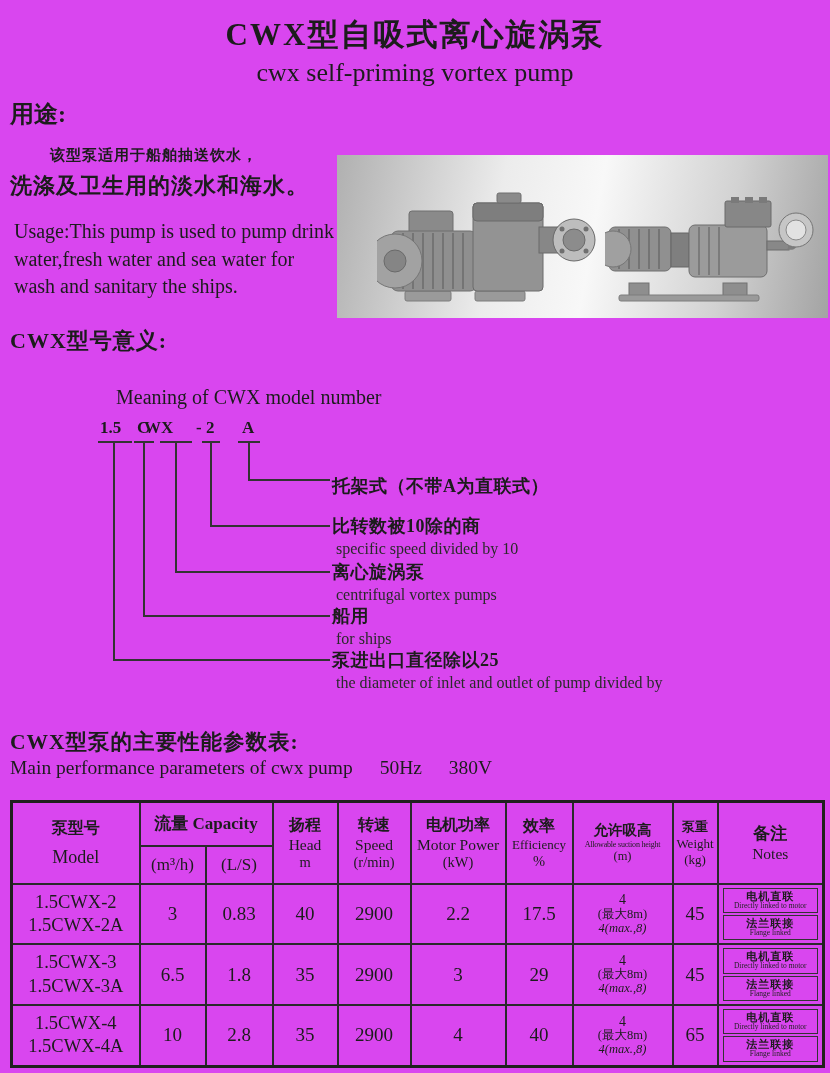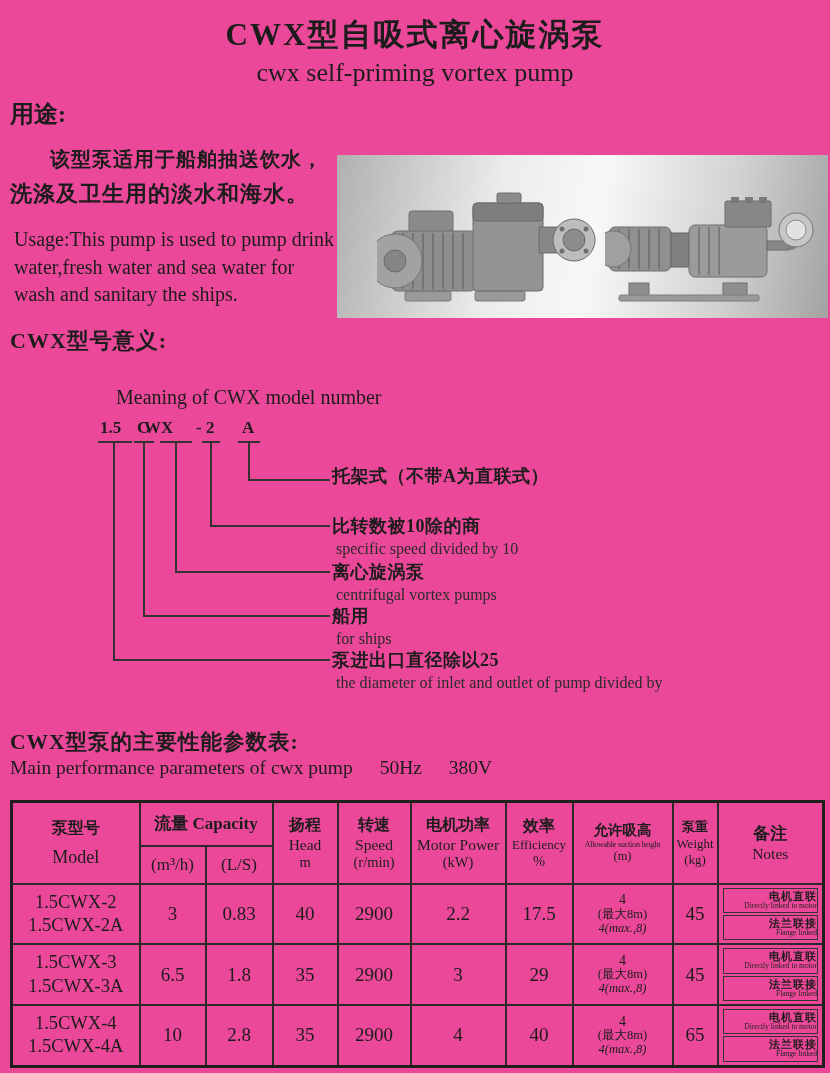--- a/index.html
+++ b/index.html
@@ -1,31 +1,31 @@
 <!DOCTYPE html>
 <html><head>
 <meta charset="utf-8">
 <style>
   * { margin:0; padding:0; box-sizing:border-box; }
   html,body { background:#e8e8e8; }
   body { font-family:"Liberation Serif","DejaVu Serif",serif; color:#1c1c1c; }
   .page {
     position:relative; width:830px; height:1073px; margin:0 auto;
-    background:#ec4899; overflow:hidden;
+    background:#d946ef; overflow:hidden;
   }
 
   
   .title-block { position:absolute; top:14px; left:0; width:100%; text-align:center; }
   .title-zh { font-size:31px; font-weight:bold; letter-spacing:2px; }
   .title-en { font-size:26px; margin-top:2px; }
 
   
   .usage { position:absolute; left:10px; top:98px; width:330px; }
   .usage-heading { font-size:24px; font-weight:bold; }
-  .usage-zh1 { font-size:20px; font-weight:600; margin-top:16px; padding-left:40px; letter-spacing:1px; }
+  .usage-zh1 { font-size:15px; font-weight:600; margin-top:16px; padding-left:40px; letter-spacing:1px; }
   .usage-zh2 { font-size:22px; font-weight:600; margin-top:6px; letter-spacing:1px; }
   .usage-en  { font-size:20px; margin-top:17px; line-height:1.38; padding-left:4px; }
 
   
   .photo-box {
     position:absolute; left:337px; top:155px; width:491px; height:163px;
     background:linear-gradient(100deg,#b0b0b0 0%,#ececec 33%,#f8f8f8 52%,#d2d2d2 78%,#a3a3a3 100%);
   }
   .pump-svg { position:absolute; }
 
@@ -64,21 +64,21 @@
   .th-suction .h-zh { font-size:14.5px; }
   .th-suction .h-en { font-size:8px; letter-spacing:-0.2px; }
   .th-suction .h-unit { font-size:12.5px; }
   .th-weight .h-zh, .th-weight .h-en, .th-weight .h-unit { font-size:13px; }
   .th-weight .h-zh { font-weight:bold; }
   tbody td { height:56px; font-size:19px; }
   .td-model { text-align:left; padding-left:8px; font-size:18.5px; line-height:1.25; }
   .td-suction div { line-height:1.1; }
   .suc1 { font-size:14px; } .suc2 { font-size:12.5px; } .suc3 { font-size:12.5px;font-style:italic; }
   .td-notes { padding:0; }
-  .note-box { border:1px solid #333; margin:2px 2px; padding:1px 0 2px; line-height:1.1;text-align:right; }
+  .note-box { border:1px solid #333; margin:2px 2px; padding:1px 0 2px; line-height:1.1; }
   .note-zh { font-size:11px; font-weight:bold; letter-spacing:1px; }
   .note-en { font-size:7.5px; color:#222; }
 </style>
 </head>
 <body>
 
 <div class="page">
 
   <div class="title-block">
     <div class="title-zh">CWX型自吸式离心旋涡泵</div>
@@ -146,21 +146,21 @@
       <span style="left:150px">A</span>
     </div>
     <svg class="dg-lines" width="680" height="292" viewBox="0 0 680 292">
       <path d="M6 24 H40 M42 24 H62 M68 24 H100 M110 24 H128 M146 24 H168" stroke="#333" stroke-width="2" fill="none"></path>
       <polyline points="157,24 157,62 238,62" stroke="#333" stroke-width="2" fill="none"></polyline>
       <polyline points="119,24 119,108 238,108" stroke="#333" stroke-width="2" fill="none"></polyline>
       <polyline points="84,24 84,154 238,154" stroke="#333" stroke-width="2" fill="none"></polyline>
       <polyline points="52,24 52,198 238,198" stroke="#333" stroke-width="2" fill="none"></polyline>
       <polyline points="22,24 22,242 238,242" stroke="#333" stroke-width="2" fill="none"></polyline>
     </svg>
-    <div class="dg-label" style="top:46px">
+    <div class="dg-label" style="top:56px">
       <div class="dg-zh">托架式（不带A为直联式）</div>
     </div>
     <div class="dg-label" style="top:96px">
       <div class="dg-zh">比转数被10除的商</div>
       <div class="dg-en">specific speed divided by 10</div>
     </div>
     <div class="dg-label" style="top:142px">
       <div class="dg-zh">离心旋涡泵</div>
       <div class="dg-en">centrifugal vortex pumps</div>
     </div>

